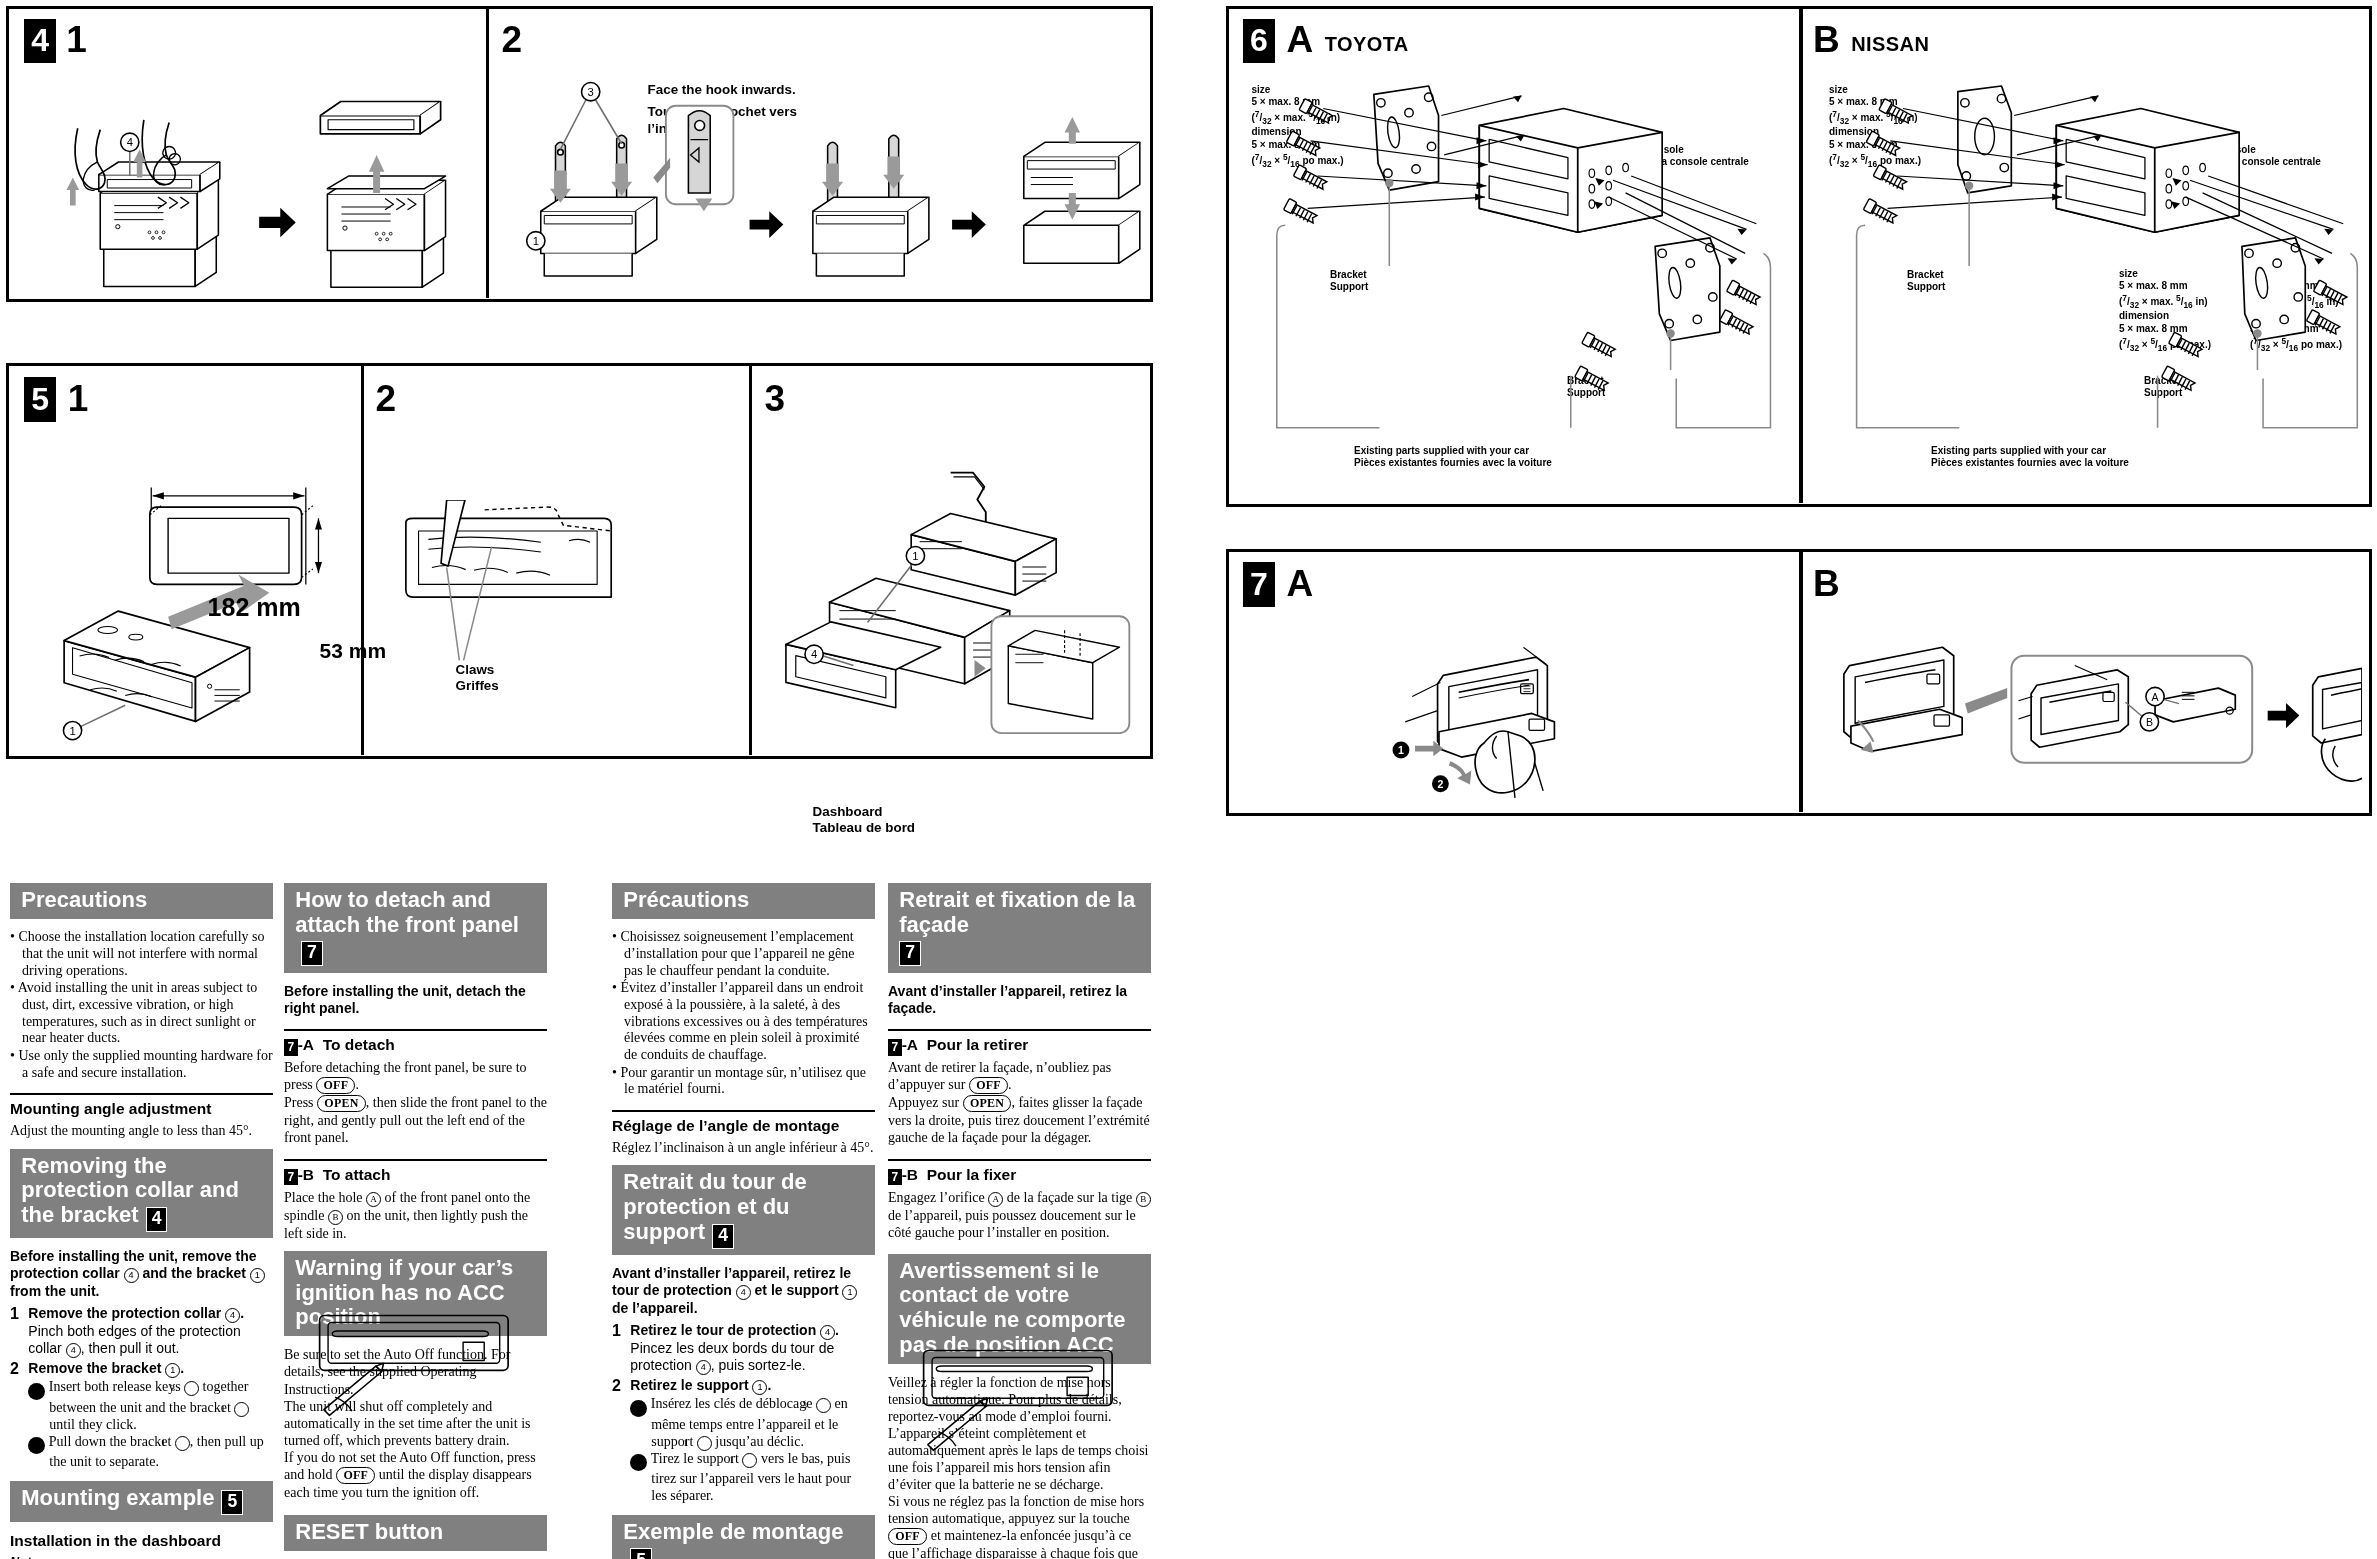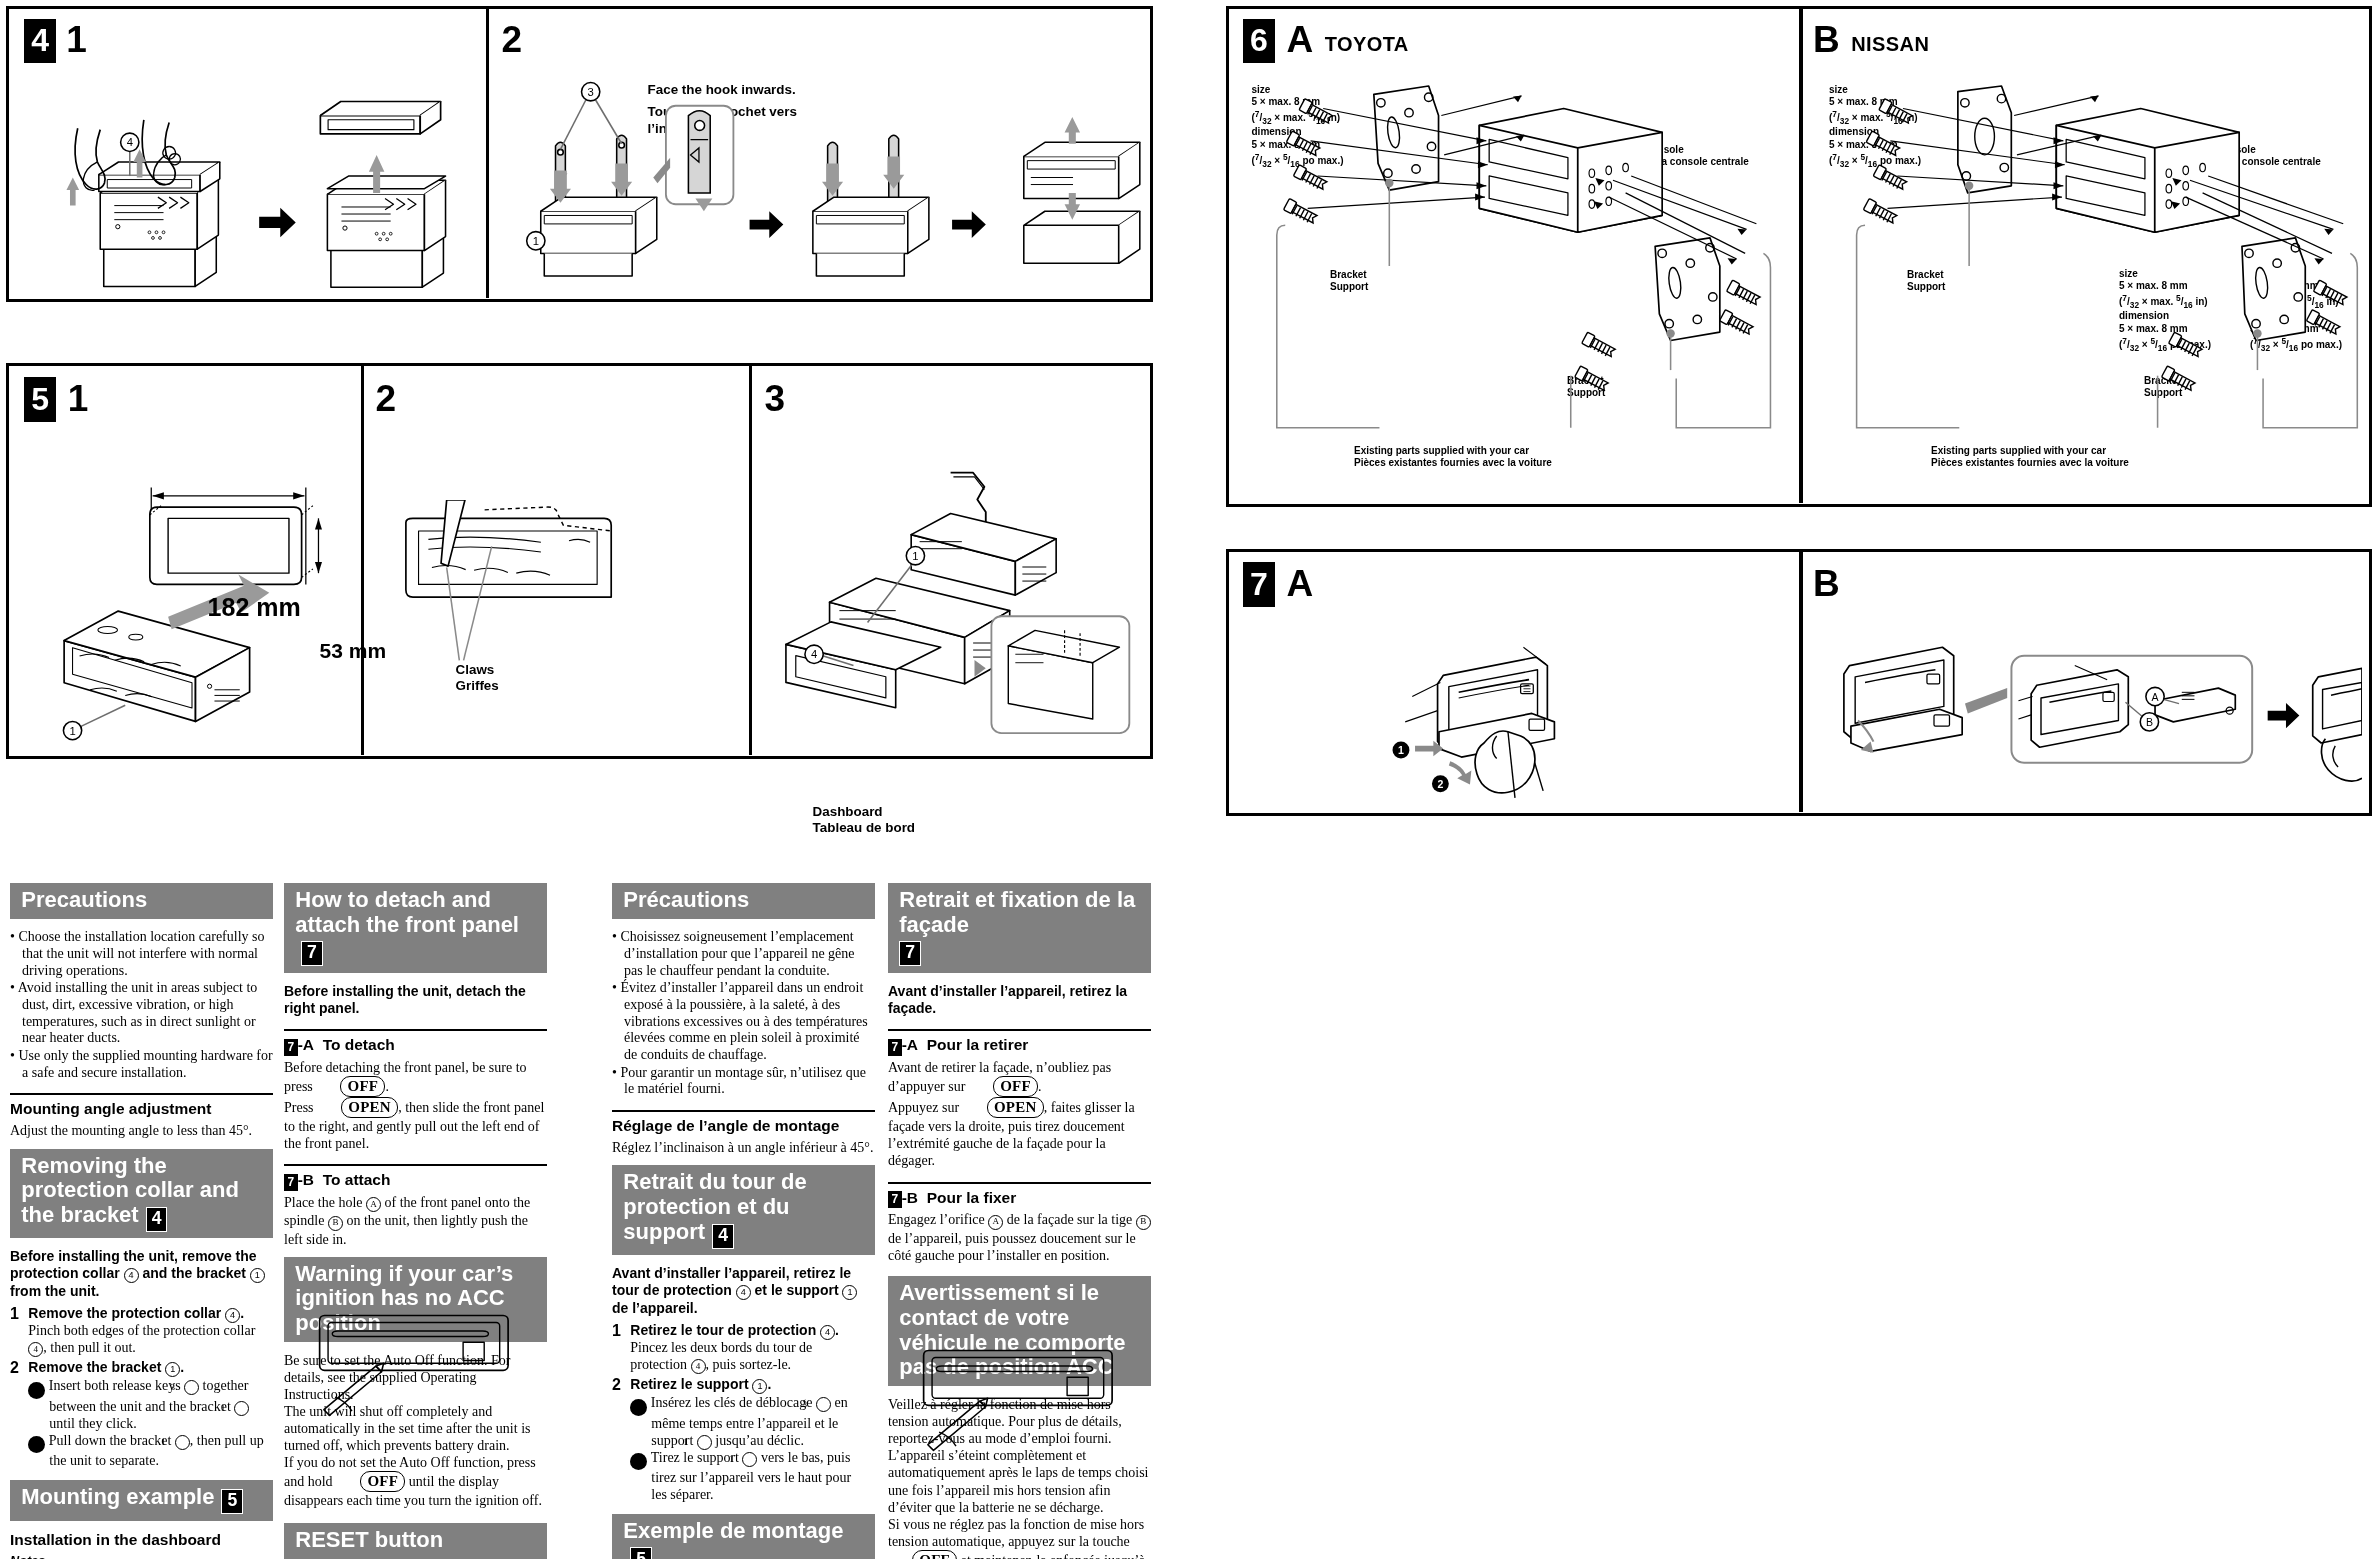--- a/index.html
+++ b/index.html
@@ -23,21 +23,21 @@
 
   
   .cnum{display:inline-flex;align-items:center;justify-content:center;
         border:1.4px solid #000;border-radius:50%;width:18.3px;height:18.3px;
         font-size:11.3px;font-weight:normal;line-height:1;box-sizing:border-box;background:#fff;}
   .cnum.sm{width:15px;height:15px;font-size:9.1px;border-width:1.4px;}
   .fnum{display:inline-flex;align-items:center;justify-content:center;
         background:#000;color:#fff;border-radius:50%;width:17px;height:17px;
         font-size:10.6px;font-weight:bold;line-height:1;box-sizing:border-box;}
   .pill{display:inline-block;border:1.4px solid #000;border-radius:10px;padding:0 6.3px;
-        font-size:15px;font-weight:bold;line-height:1.25;letter-spacing:0.2px;margin-left:24px;}
+        font-size:12px;font-weight:bold;line-height:1.25;letter-spacing:0.2px;}
   .inlinebadge{display:inline-block;background:#000;color:#fff;font-weight:bold;
         font-size:12px;line-height:1;padding:2.1px 3.5px 2.8px 3.5px;vertical-align:-0.7px;}
 
   
   .col{position:absolute;top:883px;width:263px;}
   .sechead{background:#808080;color:#fff;font-weight:bold;font-size:22px;
            line-height:1.12;padding:5px 8.4px 6.3px 11.3px;box-sizing:border-box;margin-bottom:10px;}
   .sechead .hb{display:inline-block;background:#000;color:#fff;border:1.4px solid #fff;
            font-size:17.6px;line-height:1;padding:2.1px 5px 3.5px 5px;margin-left:7px;vertical-align:-2.1px;}
   .subhead{font-weight:bold;font-size:15.5px;line-height:1.2;margin:0 0 3.5px 0;}
@@ -48,21 +48,21 @@
   ul.bl{list-style:none;margin:0 0 8.4px 0;padding:0;}
   ul.bl li{font-family:"Liberation Serif",serif;font-size:14px;line-height:1.2;
            padding-left:12px;text-indent:-12px;margin-bottom:0.7px;}
   ul.bl li::before{content:"\2022  ";}
   ol.nl{list-style:none;margin:0 0 7px 0;padding:0;}
   ol.nl > li{margin-bottom:2.1px;}
   .numlbl{font-weight:bold;font-size:16px;font-family:"Liberation Sans",sans-serif;
           display:inline-block;width:18.3px;vertical-align:top;}
   .numbody{display:inline-block;width:236px;vertical-align:top;}
   .numbody .t1{font-family:"Liberation Sans",sans-serif;font-weight:bold;font-size:14px;line-height:1.2;}
-  .numbody .t2{font-family:Liberation Serif, serif;font-size:14px;line-height:1.2;}
+  .numbody .t2{font-family:Liberation Sans, sans-serif;font-size:14px;line-height:1.2;}
   .sub2{padding-left:21px;text-indent:-21px;font-family:"Liberation Serif",serif;font-size:14px;line-height:1.2;}
   .sub2 .fnum{margin-right:3.5px;vertical-align:-2.8px;}
   .rule{border-top:2.8px solid #000;margin:11.3px 0 5.6px 0;}
   .hdr7 .hb{margin-left:5.6px;}
 </style>
 </head>
 <body>
 
 <div class="stage">
 

